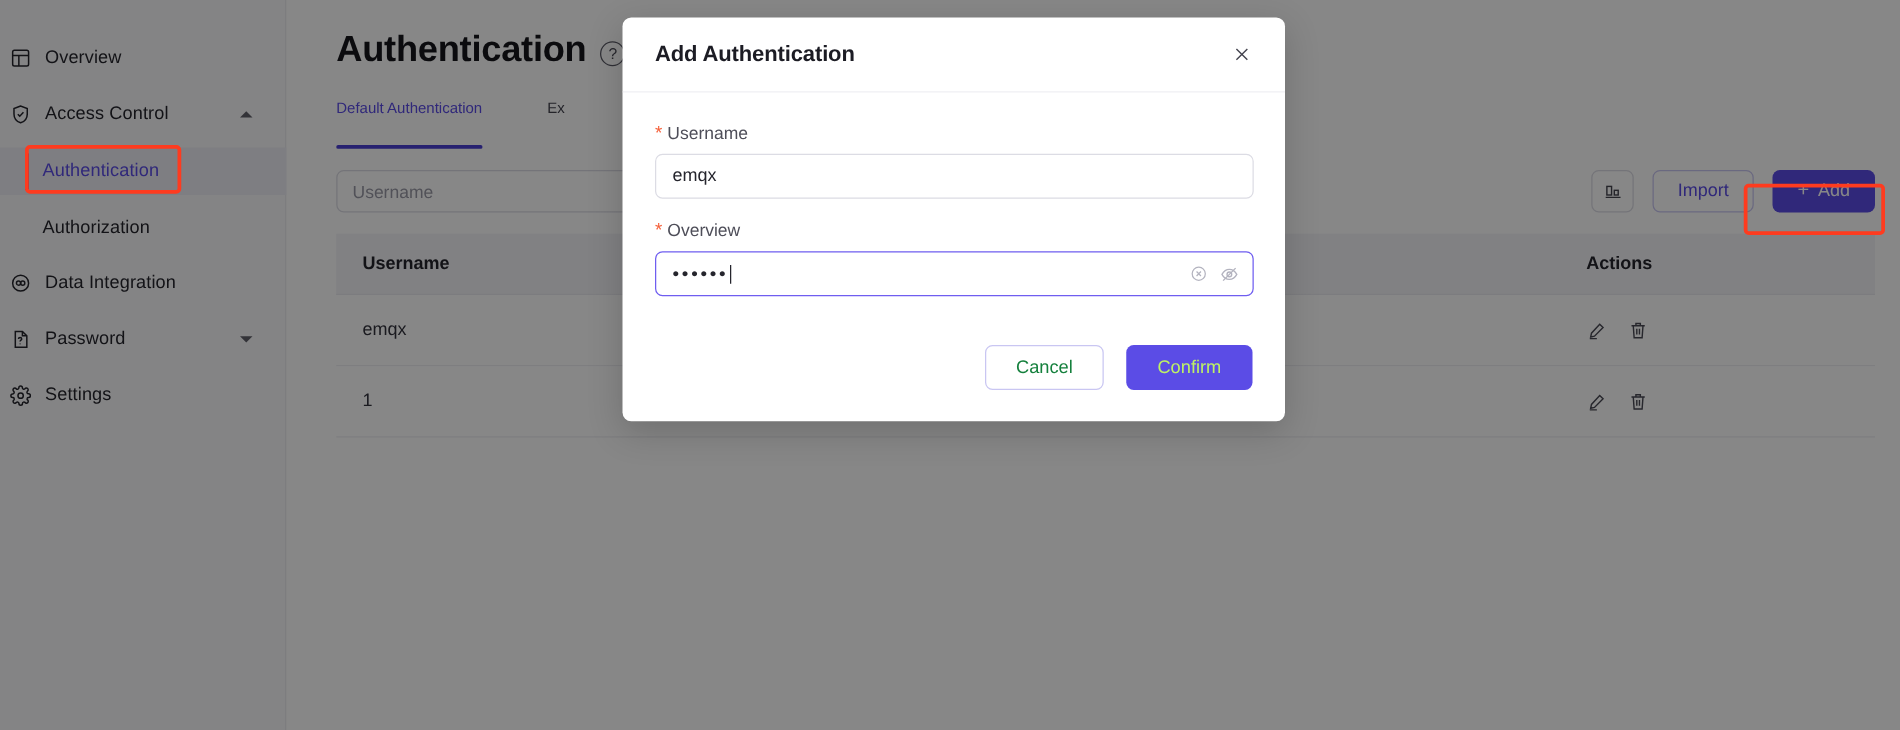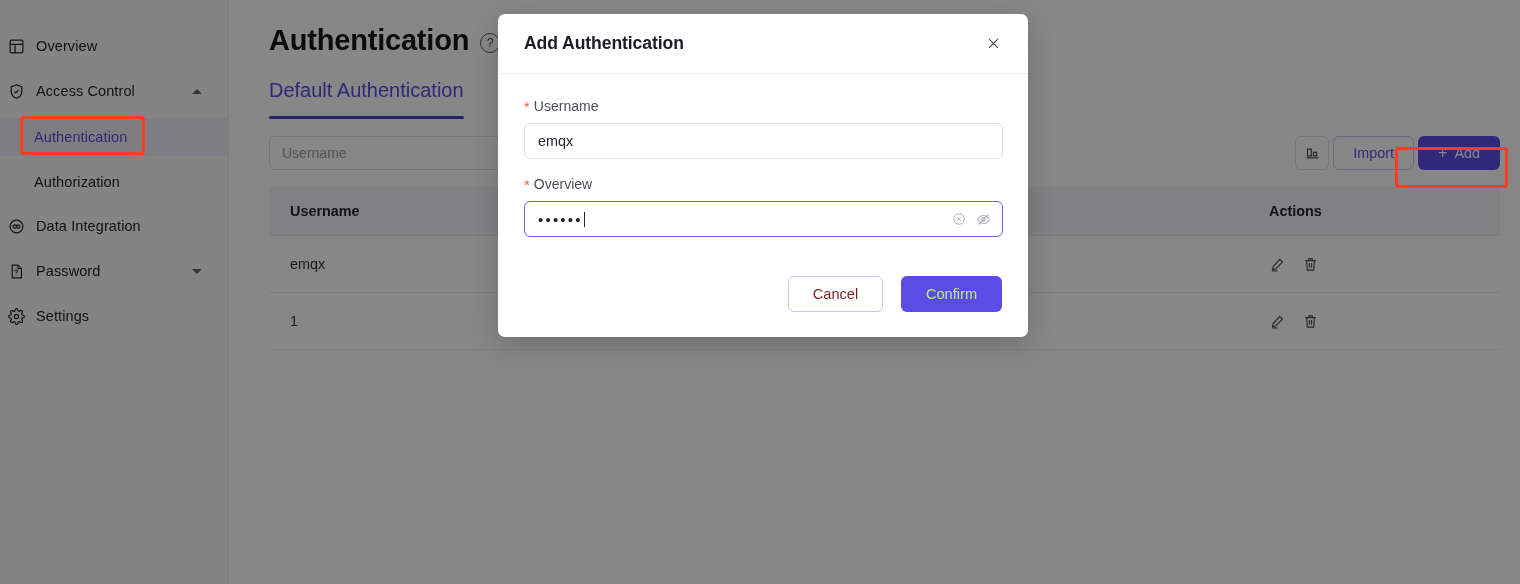--- a/index.html
+++ b/index.html
@@ -81,21 +81,21 @@
     margin-left: 11px; margin-top: 4px;
     width: 20px; height: 20px; border-radius: 50%;
     border: 1.6px solid #5a5a66;
     color: #4a4a55; font-size: 12.5px;
     display: flex; align-items: center; justify-content: center;
     cursor: pointer;
   }
 
   .tabs { display: flex; gap: 52px; margin-top: 22px; height: 40px; }
   .tab {
-    font-size: 20px; color: #44444f; cursor: pointer;
+    font-size: 12px; color: #44444f; cursor: pointer;
     position: relative; padding-bottom: 11px;
   }
   .tab.active { color: #5b4ce6; }
   .tab.active::after {
     content: ""; position: absolute; left: 0; right: 0; bottom: 0;
     height: 2.6px; background: #4a3fd4; border-radius: 2px;
   }
 
   .toolbar {
     display: flex; align-items: center;
@@ -103,21 +103,21 @@
   }
   .search-input {
     width: 244px; height: 34px;
     border: 1px solid #dcdce4; border-radius: 6px;
     background: #fff; padding: 0 12px;
     font-size: 14px; color: #25252d;
     font-family: "Liberation Sans", sans-serif;
     outline: none;
   }
   .search-input::placeholder { color: #9a9aa6; }
-  .toolbar-right { margin-left: auto; display: flex; align-items: center; gap: 4px; padding-left: 22px; }
+  .toolbar-right { margin-left: auto; display: flex; align-items: center; gap: 15px; padding-left: 22px; }
   .icon-btn {
     width: 34px; height: 34px;
     border: 1px solid #dcdce4; border-radius: 6px;
     background: #fff;
     display: flex; align-items: center; justify-content: center;
     cursor: pointer; color: #44444f;
   }
   .btn-outline {
     height: 34px; padding: 0 19px;
     border: 1px solid #c9c6f2; border-radius: 6px;
@@ -238,21 +238,21 @@
     display: flex; justify-content: flex-end; gap: 18px;
     padding: 22px 26px 25px 26px;
   }
   .mbtn {
     height: 36px; border-radius: 6px;
     font-size: 14.6px; font-family: "Liberation Sans", sans-serif;
     cursor: pointer; display: flex; align-items: center; justify-content: center;
   }
   .mbtn-cancel {
     width: 95px; background: #fff;
-    border: 1px solid #c9c6f2; color: #7f1d1d;
+    border: 1px solid #c9c6f2; color: #15803d;
   }
   .mbtn-confirm {
     width: 101px; background: #5b4ce6;
     border: none; color: #bef264;
   }
 </style>
 </head>
 <body>
 
 <div id="root">

